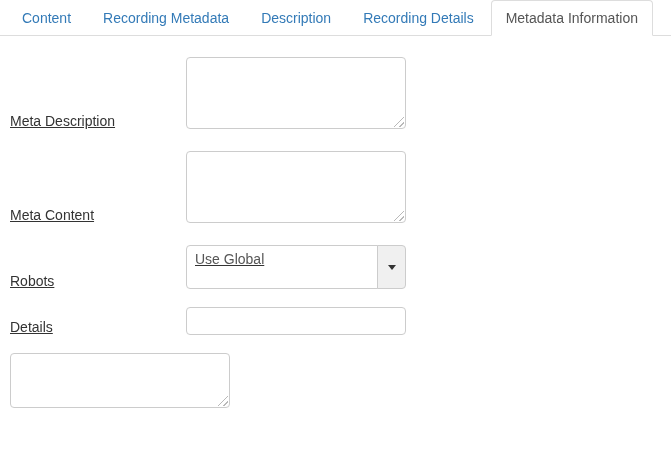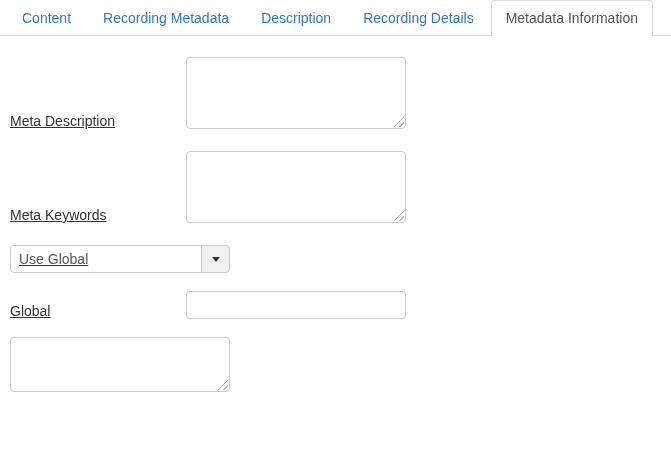--- a/index.html
+++ b/index.html
@@ -109,21 +109,21 @@
     padding: 4px 8px;
     font-family: "Liberation Sans", sans-serif;
     font-size: 14px;
     outline: none;
   }
 
   
   .combo {
     display: flex;
     width: 220px;
-    height: 28px;
+    height: 44px;
     cursor: pointer;
   }
   .combo-value {
     flex: 1 1 auto;
     box-sizing: border-box;
     border: 1px solid #cccccc;
     border-radius: 4px 0 0 4px;
     background: #ffffff;
     color: #555555;
     line-height: 18px;
@@ -175,38 +175,39 @@
 
   <div class="field-row mb-22">
     <div class="control-label">Meta Description</div>
     <div class="ta-wrap">
       <textarea class="form-control ta-tall" style=""></textarea>
       <span class="resize-grip"></span>
     </div>
   </div>
 
   <div class="field-row mb-22">
-    <div class="control-label">Meta Keywords</div>
+    <div class="control-label">Meta Content</div>
     <div class="ta-wrap">
       <textarea class="form-control ta-tall" style=""></textarea>
       <span class="resize-grip"></span>
     </div>
   </div>
 
   <div class="field-row mb-18">
+    <div class="control-label">Robots</div>
     <div class="combo">
       <div class="combo-value">Use Global</div>
       <div class="combo-btn">
         <span class="caret"></span>
       </div>
     </div>
   </div>
 
   <div class="field-row mb-18">
-    <div class="control-label">Global</div>
+    <div class="control-label">Details</div>
     <input type="text" class="form-control" value="" style="">
   </div>
 
   <div class="field-row mb-21">
     <div class="ta-wrap">
       <textarea class="form-control ta-short" style=""></textarea>
       <span class="resize-grip"></span>
     </div>
   </div>
 

